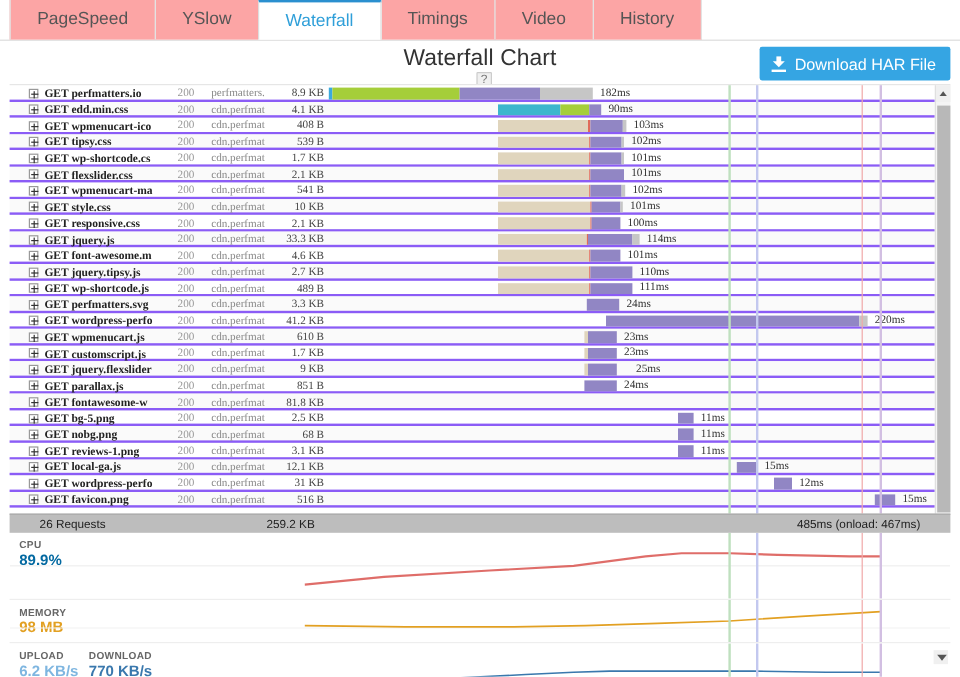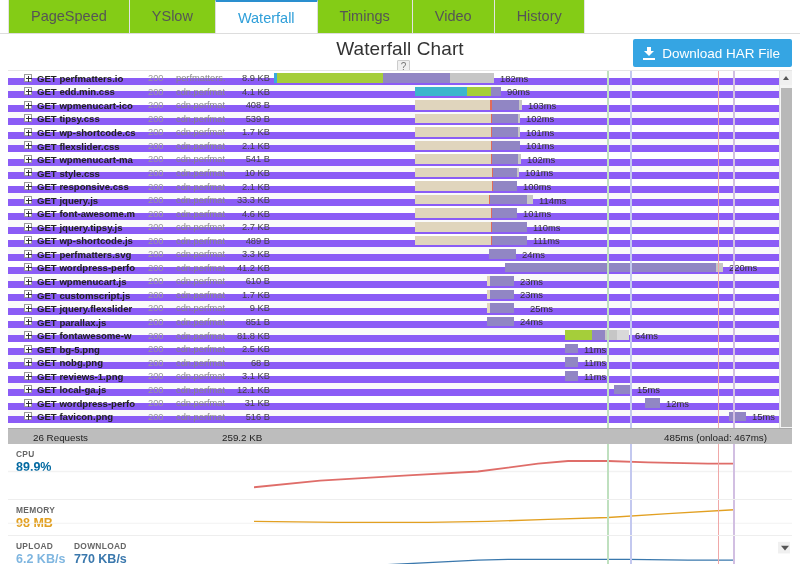--- a/index.html
+++ b/index.html
@@ -22,21 +22,21 @@
   }
   .tab {
     font-size: 14.5px;
     color: #555555;
     padding: 0 22px;
     height: 33px;
     line-height: 33px;
     border-left: 1px solid #e3e3e3;
     border-right: 1px solid #e3e3e3;
     margin-right: -1px;
-    background: #84cc16;
+    background: #fca5a5;
     white-space: nowrap;
     cursor: pointer;
   }
   .tab:first-child { border-left: 1px solid #e3e3e3; }
   .tab.active {
     color: #2f9fd9;
     border-top: 3px solid #2a8fcf;
     height: 34px;
     line-height: 32px;
     border-left: 1px solid #dddddd;
@@ -113,24 +113,25 @@
     margin: 0 8px;
     height: 358px;
     border-top: 1px solid #e6e6e6;
     background: #ffffff;
   }
   .wf-rows { position: absolute; left: 0; top: 0; right: 13px; bottom: 0; }
 
   .row {
     position: relative;
     height: 13.55px;
-    border-bottom: 7px solid #8b5cf6;
+    border-bottom: 2px solid #8b5cf6;
     font-size: 9.7px;
     color: #333333;
     white-space: nowrap;
+    font-family: Liberation Serif, serif;
   }
   .row:nth-child(even) { background: #fafafa; }
 
   .c-exp {
     position: absolute; left: 16px; top: 2.6px;
     width: 8px; height: 8px;
     border: 1px solid #999999;
     background: #ffffff;
     cursor: pointer;
   }
@@ -550,29 +551,20 @@
           </span>
           <span class="lbl" style="left:246px">24ms</span>
         </span>
       </div>
       <div class="row">
         <span class="c-exp"></span>
         <span class="c-url">GET fontawesome-w</span>
         <span class="c-status">200</span>
         <span class="c-host">cdn.perfmat</span>
         <span class="c-size">81.8 KB</span>
-        <span class="bararea">
-          <span class="bar" style="left:291px">
-            <div class="seg s-green" style="width:27px"></div>
-            <div class="seg s-purple" style="width:13px"></div>
-            <div class="seg s-gray" style="width:12px"></div>
-            <div class="seg s-lgray" style="width:12px"></div>
-          </span>
-          <span class="lbl" style="left:361px">64ms</span>
-        </span>
       </div>
       <div class="row">
         <span class="c-exp"></span>
         <span class="c-url">GET bg-5.png</span>
         <span class="c-status">200</span>
         <span class="c-host">cdn.perfmat</span>
         <span class="c-size">2.5 KB</span>
         <span class="bararea">
           <span class="bar" style="left:291px">
             <div class="seg s-purple" style="width:13px"></div>

